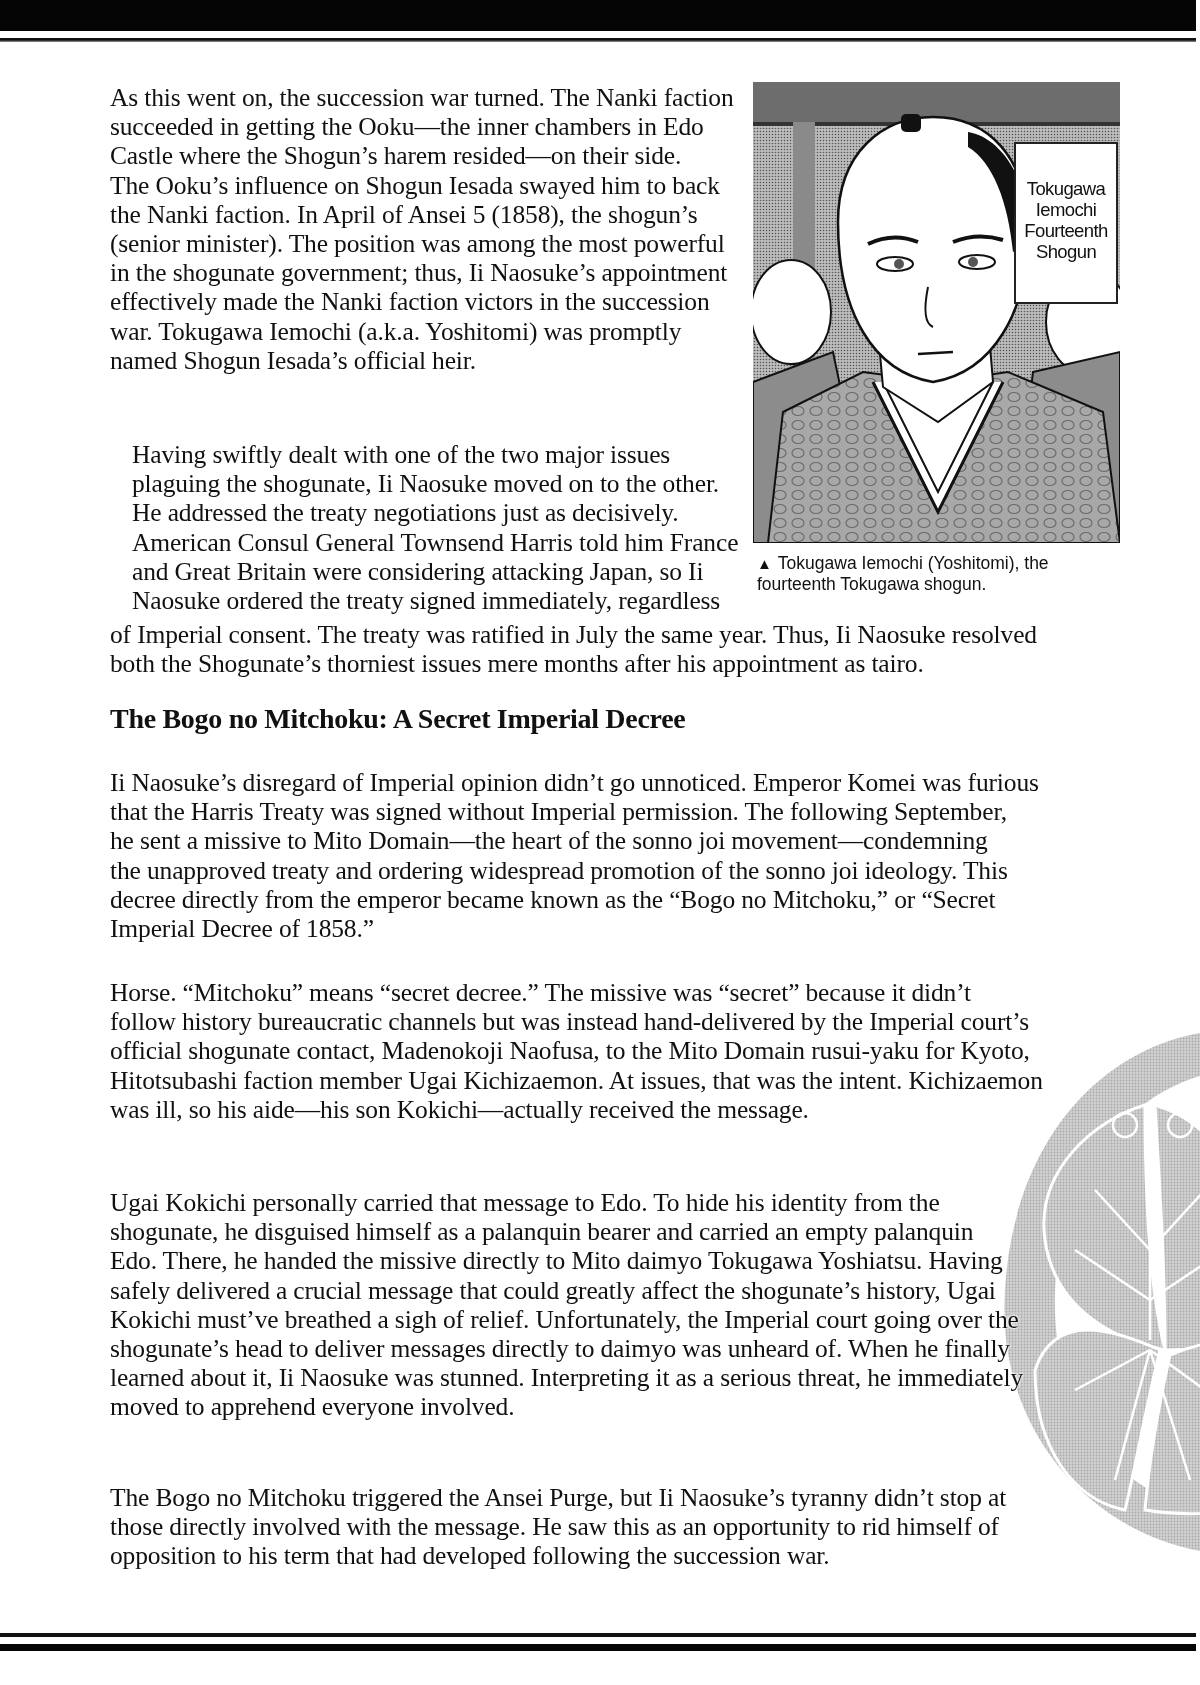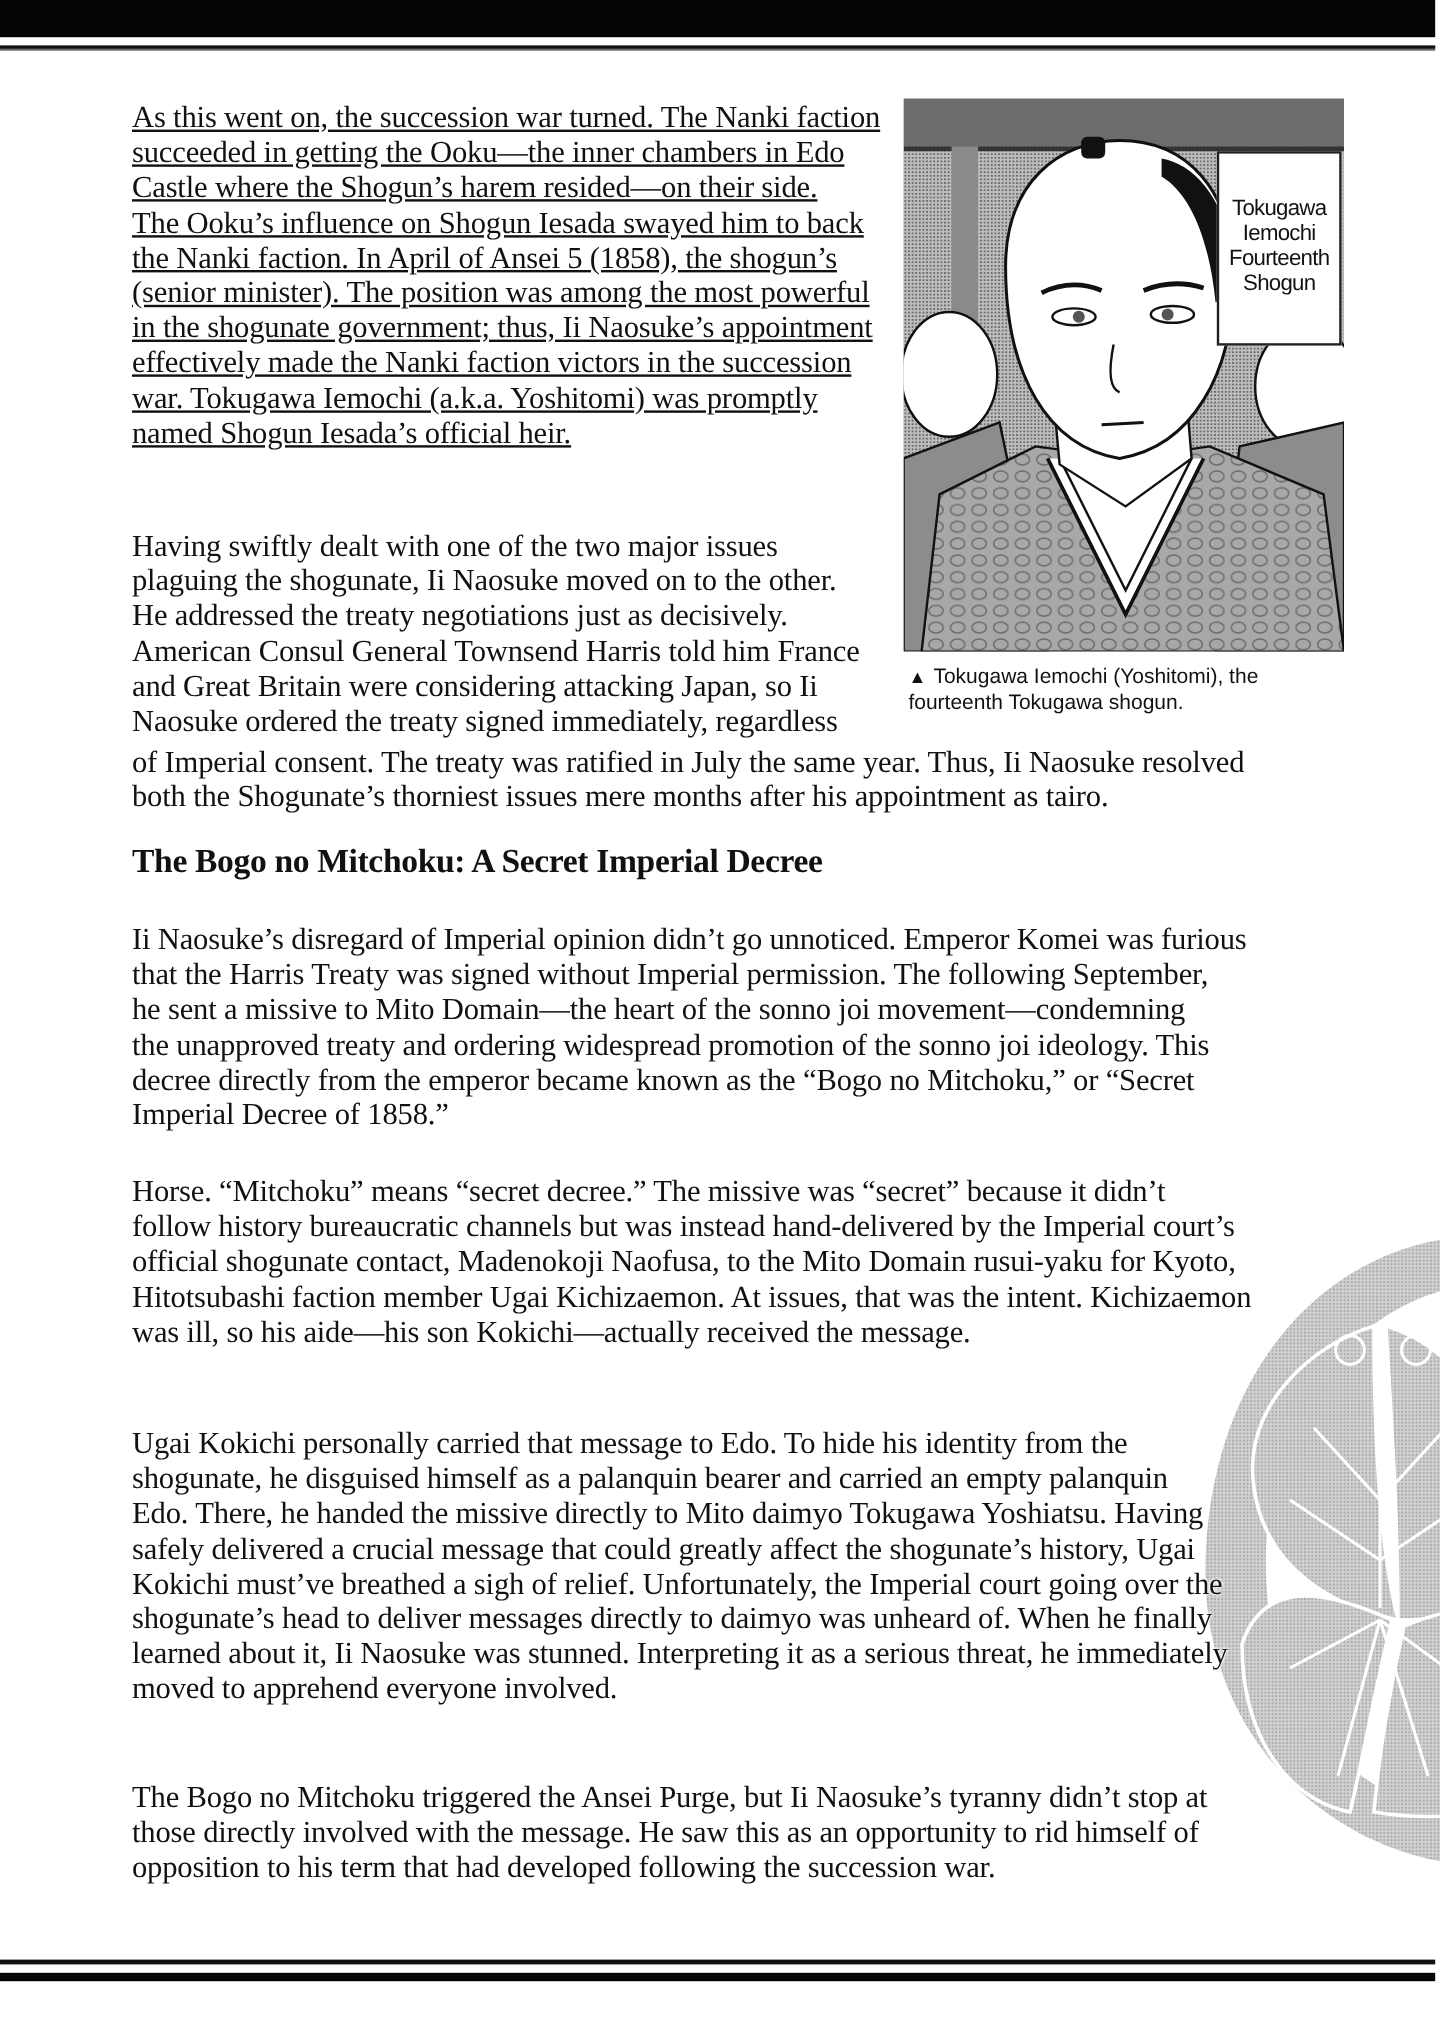--- a/index.html
+++ b/index.html
@@ -67,22 +67,22 @@
     .text p {
       margin: 0;
     }
     .p-narrow { left: 110px; width: 640px; }
     .p-wide { left: 110px; width: 1000px; }
 
     .text .para {
       text-shadow: 0 0 3px #fff, 0 0 3px #fff, 0 0 2px #fff;
     }
 
-    #p1 { top: 83px; text-decoration: underline; }
-    #p2 { top: 440px; }
+    #p1 { top: 83px; }
+    #p2 { top: 440px; margin-left: 22px; }
     #p2b { top: 620px; }
     #heading {
       position: absolute;
       left: 110px;
       top: 703px;
       font-size: 28px;
       font-weight: bold;
       letter-spacing: -0.3px;
       z-index: 2;
     }
@@ -101,21 +101,21 @@
       width: 367px;
       height: 461px;
       background: #9a9a9a;
       overflow: hidden;
       z-index: 1;
     }
     .illustration svg { display: block; }
     .name-box {
       position: absolute;
       left: 261px;
-      top: 44px;
+      top: 60px;
       width: 104px;
       height: 162px;
       background: #ffffff;
       border: 2px solid #222;
       box-sizing: border-box;
       display: flex;
       flex-direction: column;
       align-items: center;
       padding-top: 34px;
       font-family: "Liberation Sans", "DejaVu Sans", sans-serif;

